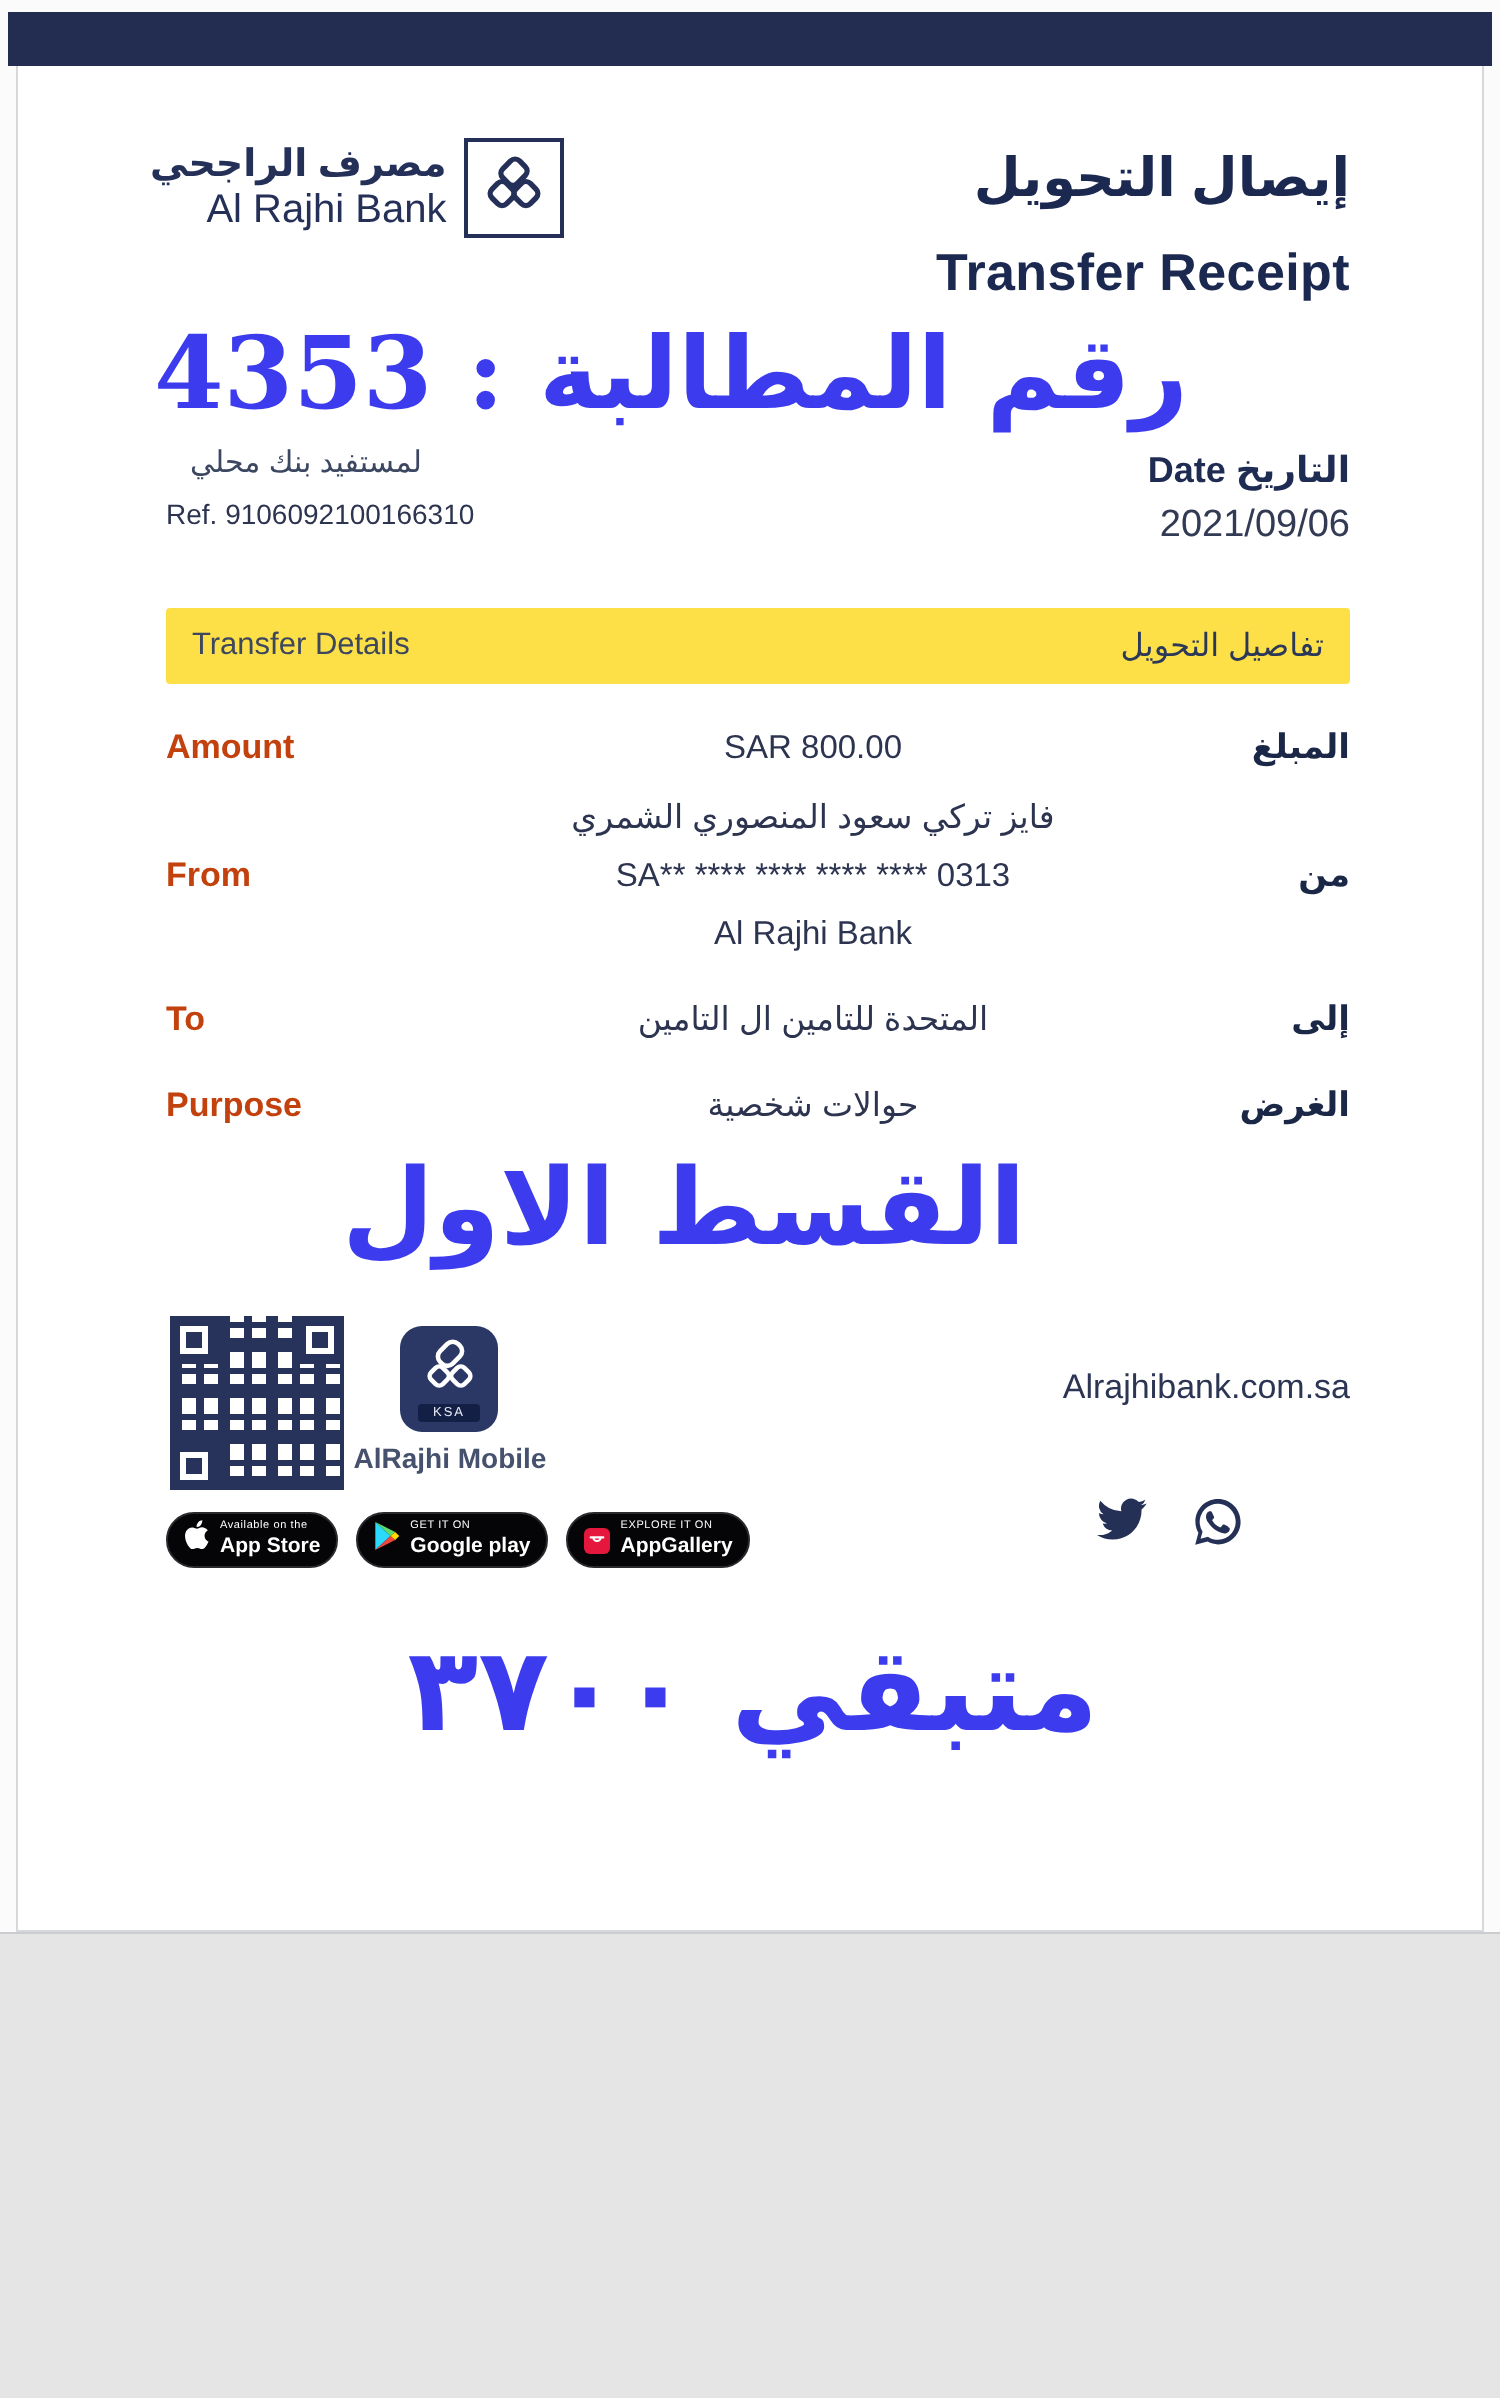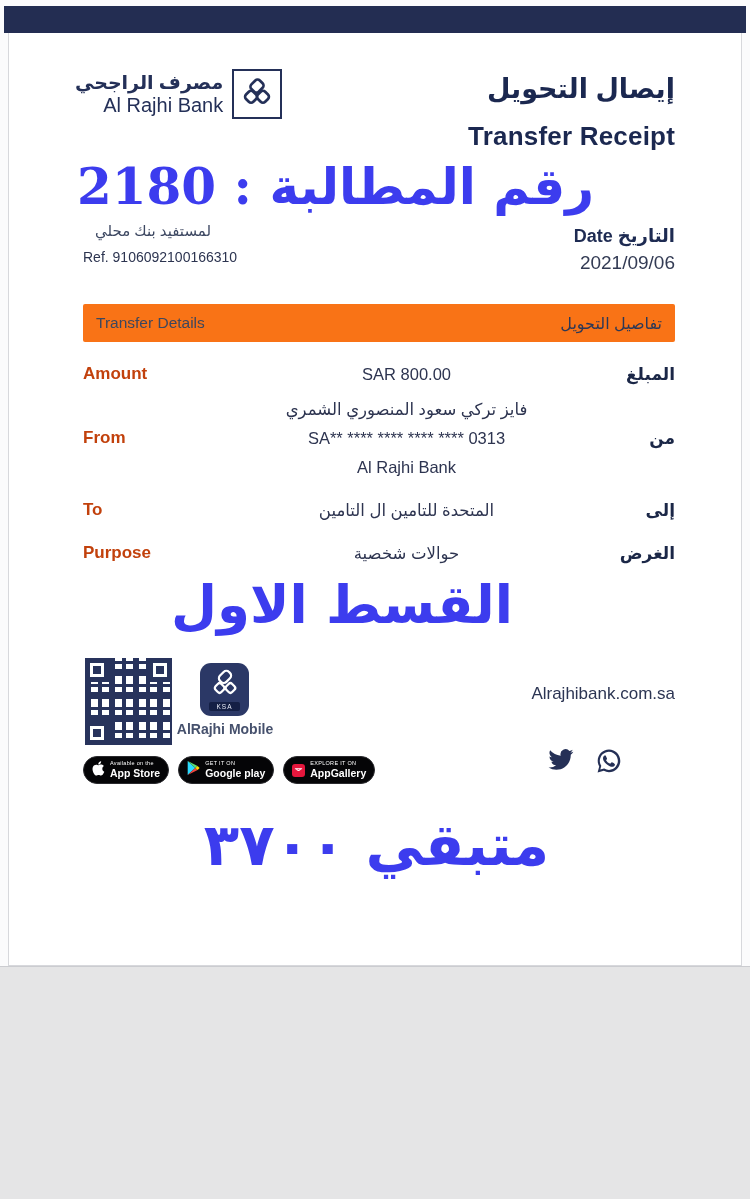--- a/index.html
+++ b/index.html
@@ -31,21 +31,21 @@
   .ann-installment { left:162px; top:540px; font-size:53px; direction:rtl; }
   .ann-remaining { left:3px; right:0; top:778px; font-size:58px; text-align:center; direction:rtl; }
 
   
   .note { position:absolute; left:86px; top:189px; font-size:15px; color:#3c4761; direction:rtl; }
   .reference { position:absolute; left:74px; top:216px; font-size:14px; color:#2c3450; }
   .date-label { position:absolute; right:66px; top:192px; font-size:18px; font-weight:700; color:#1e2b52; direction:rtl; }
   .date-value { position:absolute; right:66px; top:219px; font-size:19px; color:#333b54; }
 
   
-  .details-bar { position:absolute; left:74px; right:66px; top:271px; height:38px; background:#f97316;
+  .details-bar { position:absolute; left:74px; right:66px; top:271px; height:38px; background:#fde047;
                  border-radius:2px; display:flex; justify-content:space-between; align-items:center; padding:0 13px; }
   .details-bar .en { font-size:15.5px; color:#3d475e; }
   .details-bar .ar { font-size:16px; color:#2c3857; direction:rtl; }
 
   .row { position:absolute; left:74px; right:66px; display:flex; align-items:center; }
   .row .l { width:130px; font-size:17px; font-weight:700; color:#c2410c; }
   .row .c { flex:1; text-align:center; font-size:16.5px; color:#2d3450; line-height:29px; direction:rtl; }
   .row .r { width:75px; text-align:right; font-size:17px; font-weight:700; color:#1b2747; direction:rtl; }
   .ltr { direction:ltr; unicode-bidi:isolate; }
   .row-amount { top:326px; height:30px; }
@@ -103,21 +103,21 @@
           <rect x="25" y="21" width="13" height="13" rx="4" transform="rotate(45 31.5 27.5)"></rect>
         </svg>
       </div>
     </div>
 
     <div class="title-block">
       <div class="title-ar">إيصال التحويل</div>
       <div class="title-en">Transfer Receipt</div>
     </div>
 
-    <div class="annotation ann-claim">رقم المطالبة : 2180</div>
+    <div class="annotation ann-claim">رقم المطالبة : 4353</div>
 
     <div class="note">لمستفيد بنك محلي</div>
     <div class="reference">Ref. 9106092100166310</div>
     <div class="date-label">التاريخ Date</div>
     <div class="date-value">2021/09/06</div>
 
     <div class="details-bar">
       <span class="en">Transfer Details</span>
       <span class="ar">تفاصيل التحويل</span>
     </div>

